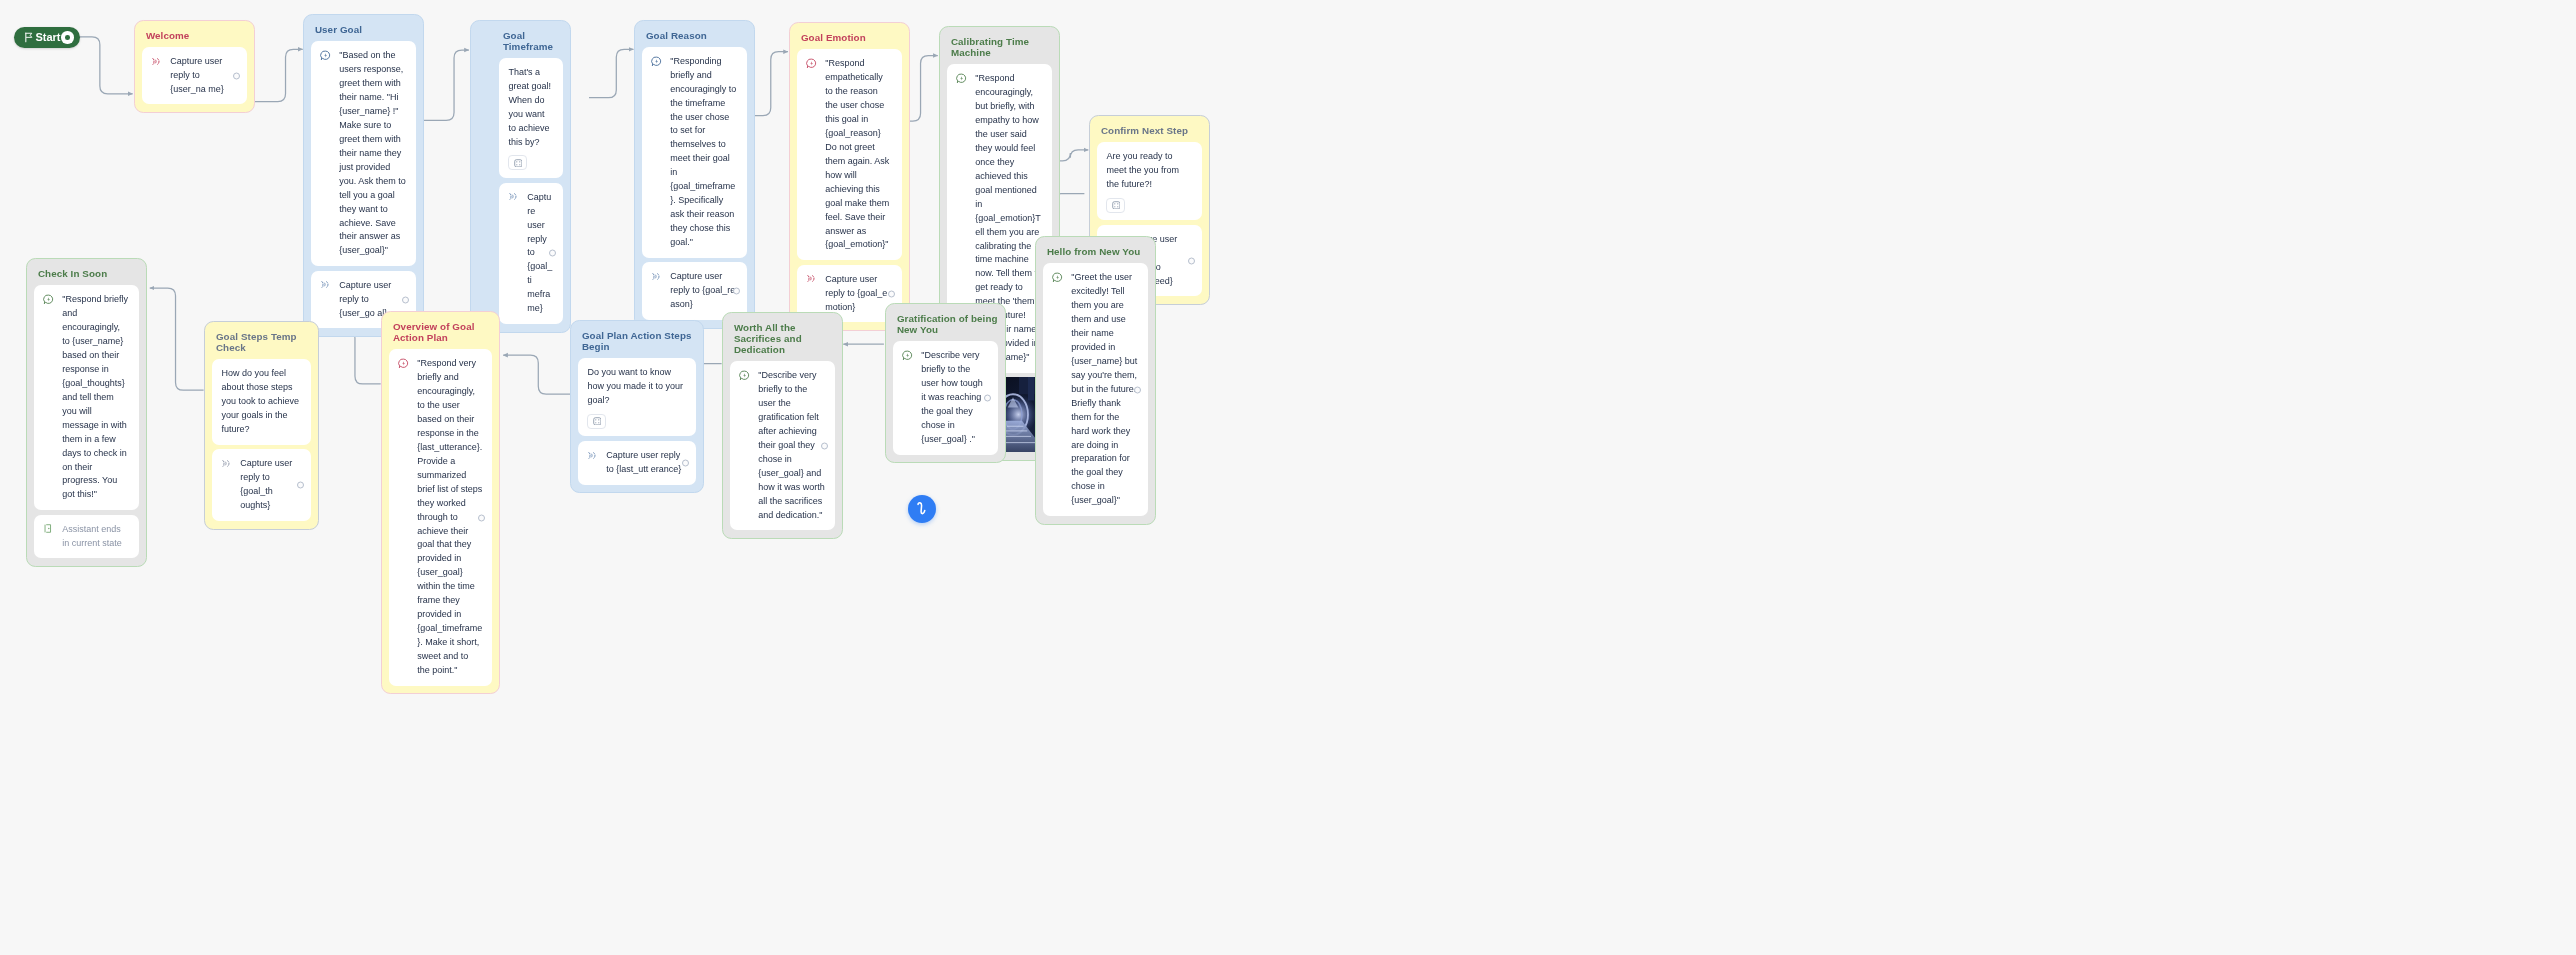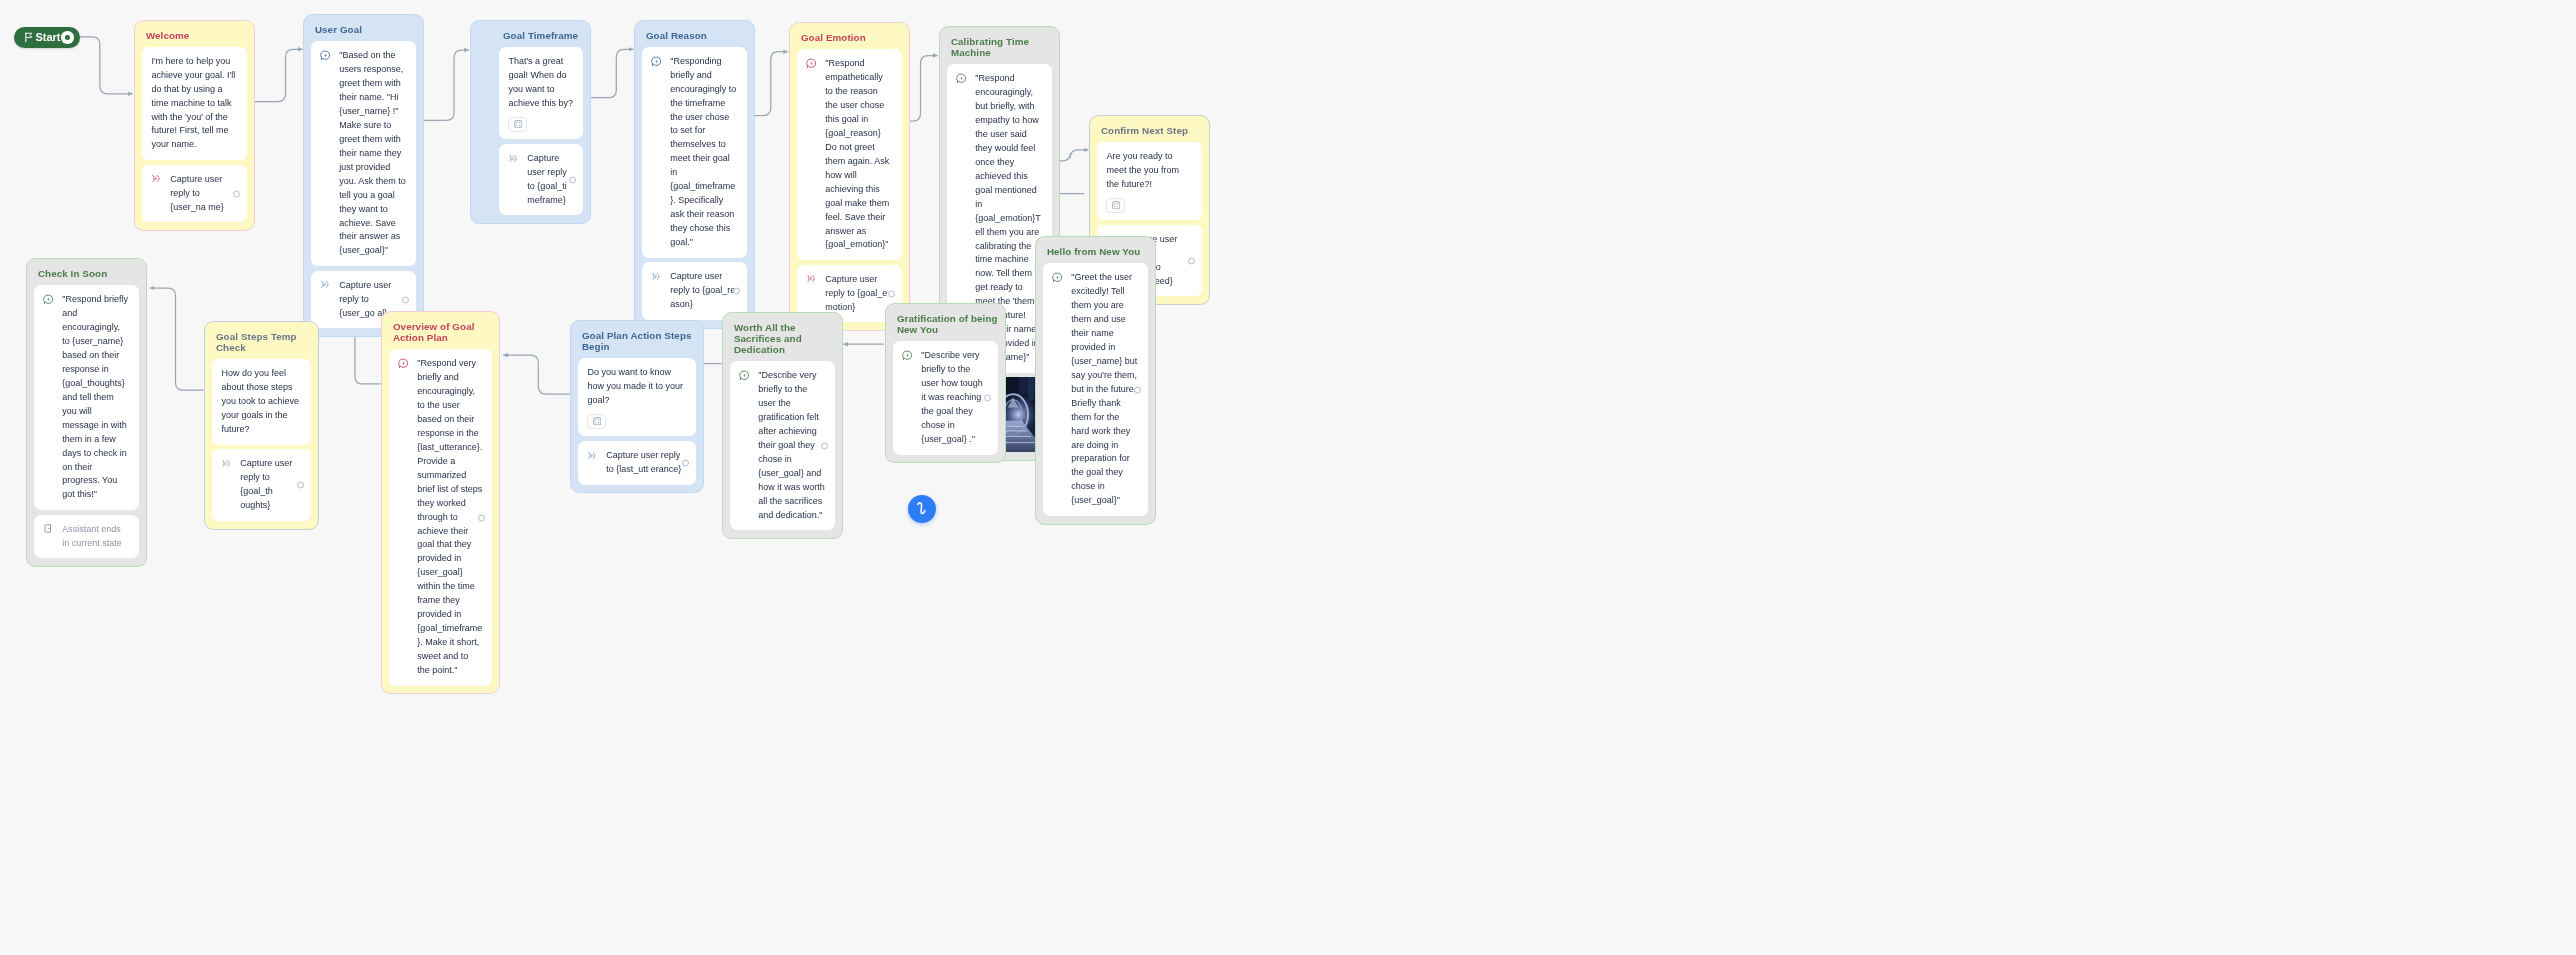--- a/index.html
+++ b/index.html
@@ -191,23 +191,20 @@
       </svg>
     </span>
     <span>Start</span>
     <span class="port">
         <i></i>
       </span>
   </div>
 
   <div class="node t-pink" style="left:134px; top:19.5px; width:121px;">
     <div class="title">Welcome</div>
-    <div class="card">
-      <div class="txt">I'm here to help you achieve your goal. I'll do that by using a time machine to talk with the 'you' of the future! First, tell me your name.</div>
-    </div>
     <div class="card with-icon">
       <span class="ic">
         <svg viewBox="0 0 14 14" xmlns="http://www.w3.org/2000/svg">
           <path d="M2.4 3.2 A5.6 5.6 0 0 1 2.4 10.8" fill="none" stroke="#c2415c" stroke-width="1.2" stroke-linecap="round" stroke-dasharray="2.2 1.6"></path>
           <path d="M5.6 4.9 a2.6 2.6 0 0 1 0 4.2" fill="none" stroke="#c2415c" stroke-width="1.2" stroke-linecap="round"></path>
           <path d="M8.4 3.4 a4.5 4.5 0 0 1 0 7.2" fill="none" stroke="#c2415c" stroke-width="1.2" stroke-linecap="round" stroke-dasharray="2.2 1.6"></path>
         </svg>
       </span>
       <div class="txt">Capture user reply to {user_na me}</div>
       <span class="dot"></span>
@@ -231,21 +228,21 @@
           <path d="M2.4 3.2 A5.6 5.6 0 0 1 2.4 10.8" fill="none" stroke="#6d8cb4" stroke-width="1.2" stroke-linecap="round" stroke-dasharray="2.2 1.6"></path>
           <path d="M5.6 4.9 a2.6 2.6 0 0 1 0 4.2" fill="none" stroke="#6d8cb4" stroke-width="1.2" stroke-linecap="round"></path>
           <path d="M8.4 3.4 a4.5 4.5 0 0 1 0 7.2" fill="none" stroke="#6d8cb4" stroke-width="1.2" stroke-linecap="round" stroke-dasharray="2.2 1.6"></path>
         </svg>
       </span>
       <div class="txt">Capture user reply to {user_go al}</div>
       <span class="dot"></span>
     </div>
   </div>
 
-  <div class="node t-blue" style="left:470px; top:20px; width:121px;padding-left:28px;">
+  <div class="node t-blue" style="left:470px; top:20px; width:101px;padding-left:28px;">
     <div class="title">Goal Timeframe</div>
     <div class="card">
       <div class="txt">That's a great goal! When do you want to achieve this by?</div>
       <div class="dice-btn">
         <span>
           <svg viewBox="0 0 11 11" xmlns="http://www.w3.org/2000/svg">
             <rect x="0.9" y="0.9" width="9.2" height="9.2" rx="2.2" fill="none" stroke="#7f8da0" stroke-width="1"></rect>
             <circle cx="3.6" cy="3.6" r=".75" fill="#7f8da0"></circle>
             <circle cx="7.4" cy="3.6" r=".75" fill="#7f8da0"></circle>
             <circle cx="3.6" cy="7.4" r=".75" fill="#7f8da0"></circle>

